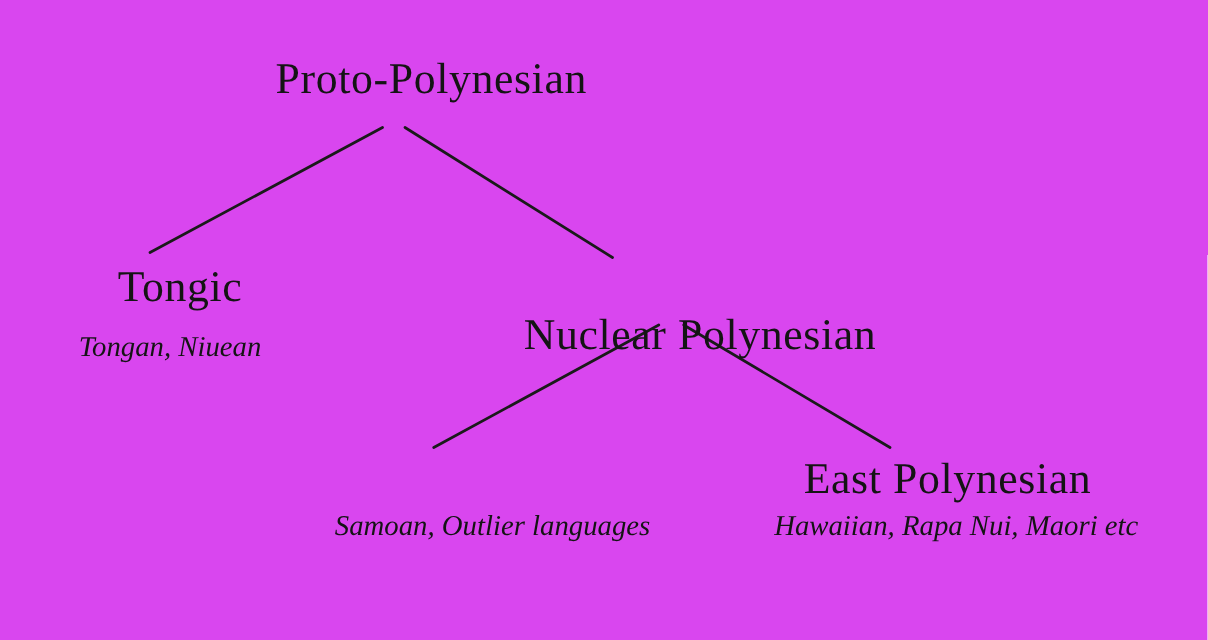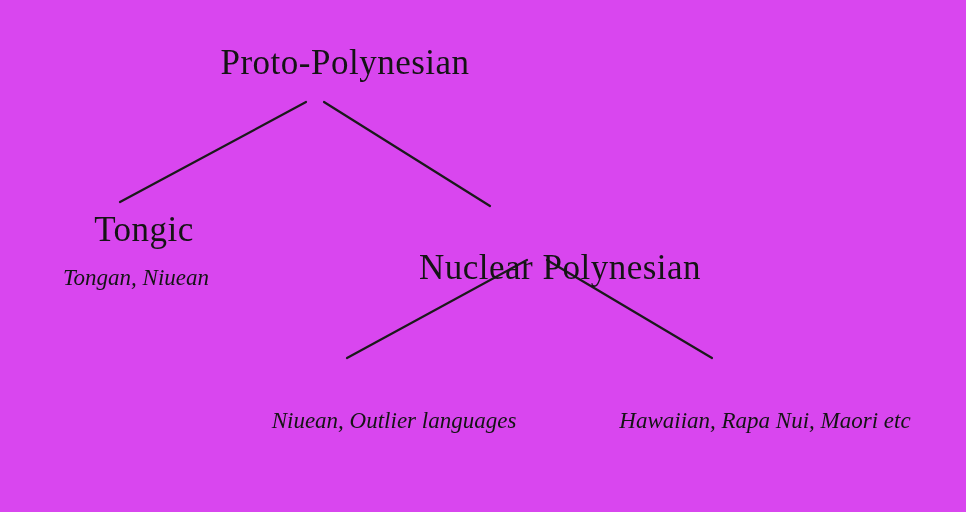--- a/index.html
+++ b/index.html
@@ -59,17 +59,18 @@
     <line x1="547" y1="260" x2="712" y2="358"></line>
   </svg>
 
   <div class="node-label" style="left:345px; top:45px;">Proto-Polynesian</div>
 
   <div class="node-label" style="left:144px; top:212px;">Tongic</div>
   <div class="node-sublabel" style="left:136px; top:266px;">Tongan, Niuean</div>
 
   <div class="node-label" style="left:560px; top:210px;margin-top:40px;">Nuclear Polynesian</div>
 
-  <div class="node-sublabel" style="left:394px; top:409px;">Niuean, Outlier languages</div>
+  <div class="node-sublabel" style="left:394px; top:409px;">Samoan, Outlier languages</div>
 
+  <div class="node-label" style="left:758px; top:365px;">East Polynesian</div>
   <div class="node-sublabel" style="left:765px; top:409px;">Hawaiian, Rapa Nui, Maori etc</div>
 
 </div>
 
 </body></html>

